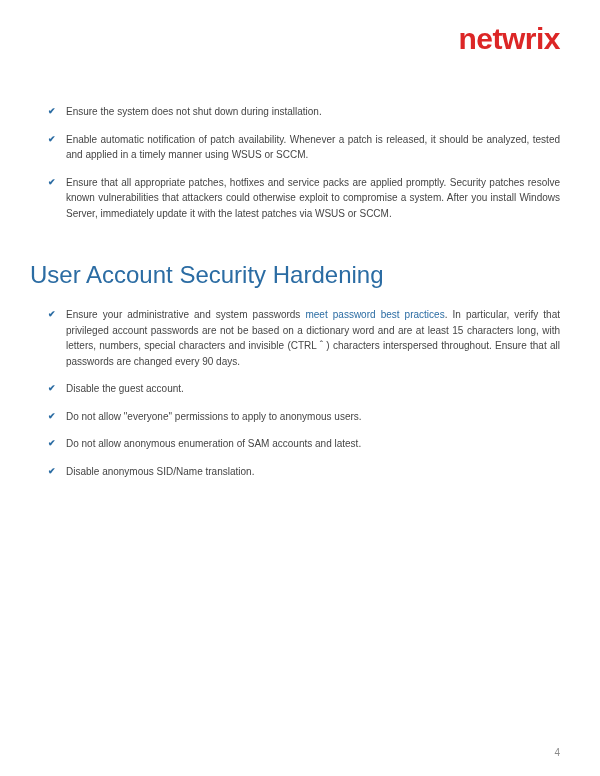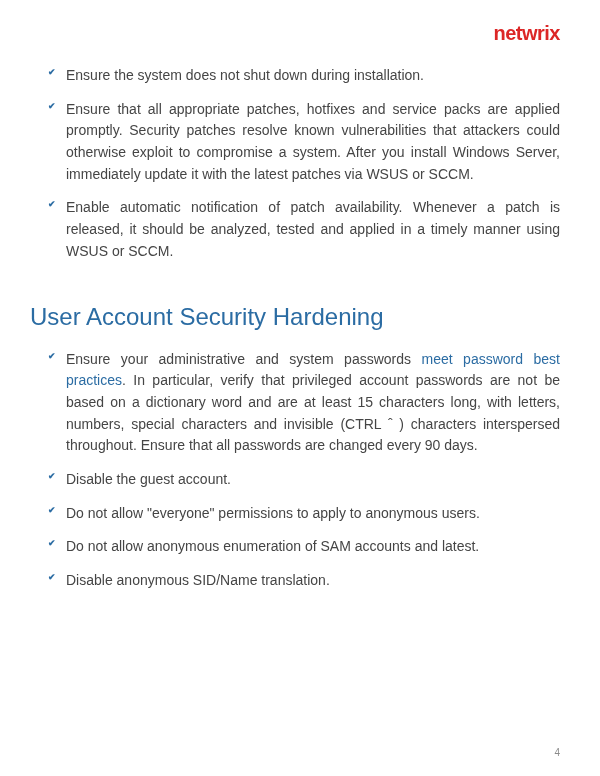--- a/index.html
+++ b/index.html
@@ -10,44 +10,44 @@
       font-family: -apple-system, BlinkMacSystemFont, "Segoe UI", Arial, sans-serif;
       position: relative;
       color: #3a3a3a;
     }
     .page {
       padding: 22px 40px 30px 40px;
     }
     .logo {
       text-align: right;
       font-weight: 900;
-      font-size: 20px;
+      font-size: 30px;
       color: #dc2626;
       letter-spacing: -0.5px;
-      margin-bottom: 20px;
+      margin-bottom: 48px;
       font-family: Arial, sans-serif;
     }
     .section-title {
       color: #2b6ca3;
       font-size: 24px;
       font-weight: 400;
       margin-bottom: 18px;
       margin-left: -10px;
     }
     .section {
       margin-bottom: 40px;
     }
     ul {
       list-style: none;
       padding-left: 8px;
     }
     li {
       position: relative;
       padding-left: 18px;
-      font-size: 14px;
+      font-size: 10px;
       line-height: 1.55;
       color: #454545;
       margin-bottom: 12px;
       text-align: justify;
     }
     li::before {
       content: "✔";
       position: absolute;
       left: 0;
       top: 1px;
@@ -69,22 +69,22 @@
   </style>
 </head>
 <body>
 
 <div class="page">
   <div class="logo">netwrix</div>
 
   <div class="section">
     <ul>
       <li>Ensure the system does not shut down during installation.</li>
+      <li>Enable automatic notification of patch availability. Whenever a patch is released, it should be analyzed, tested and applied in a timely manner using WSUS or SCCM.</li>
       <li>Ensure that all appropriate patches, hotfixes and service packs are applied promptly. Security patches resolve known vulnerabilities that attackers could otherwise exploit to compromise a system. After you install Windows Server, immediately update it with the latest patches via WSUS or SCCM.</li>
-      <li>Enable automatic notification of patch availability. Whenever a patch is released, it should be analyzed, tested and applied in a timely manner using WSUS or SCCM.</li>
     </ul>
   </div>
 
   <div class="section">
     <h2 class="section-title">User Account Security Hardening</h2>
     <ul>
       <li><span>Ensure your administrative and system passwords </span><a class="link">meet password best practices</a><span>. In particular, verify that privileged account passwords are not be based on a dictionary word and are at least 15 characters long, with letters, numbers, special characters and invisible (CTRL ˆ ) characters interspersed throughout. Ensure that all passwords are changed every 90 days.</span></li>
       <li>Disable the guest account.</li>
       <li>Do not allow "everyone" permissions to apply to anonymous users.</li>
       <li>Do not allow anonymous enumeration of SAM accounts and latest.</li>

